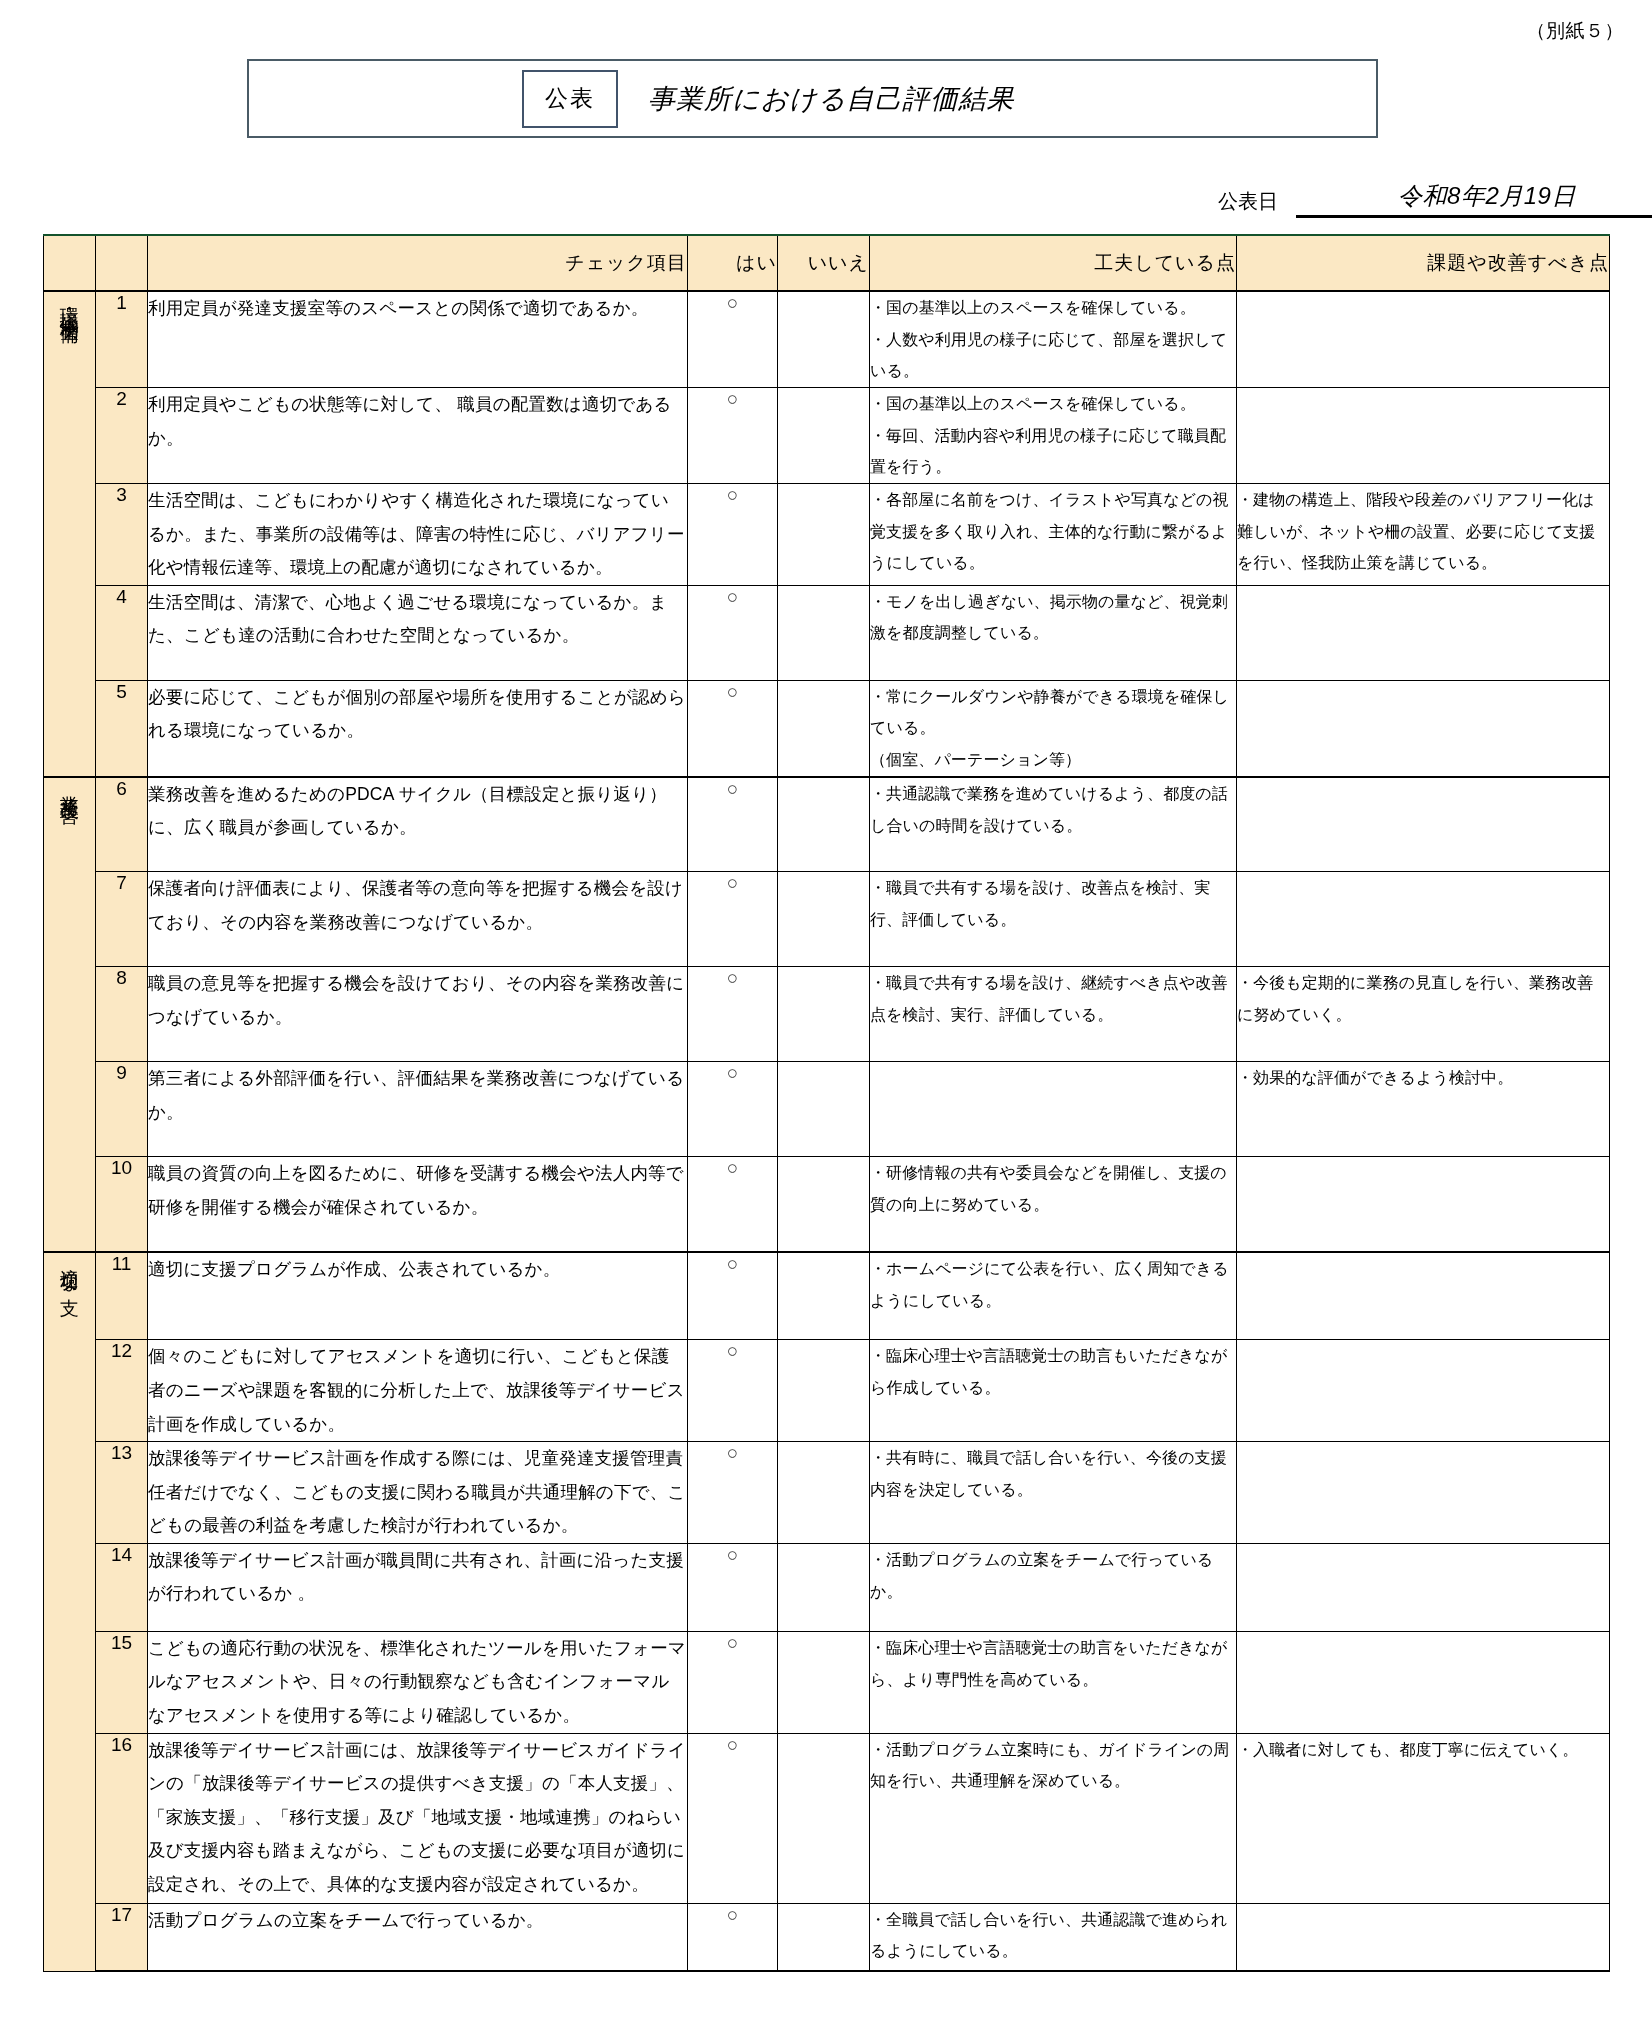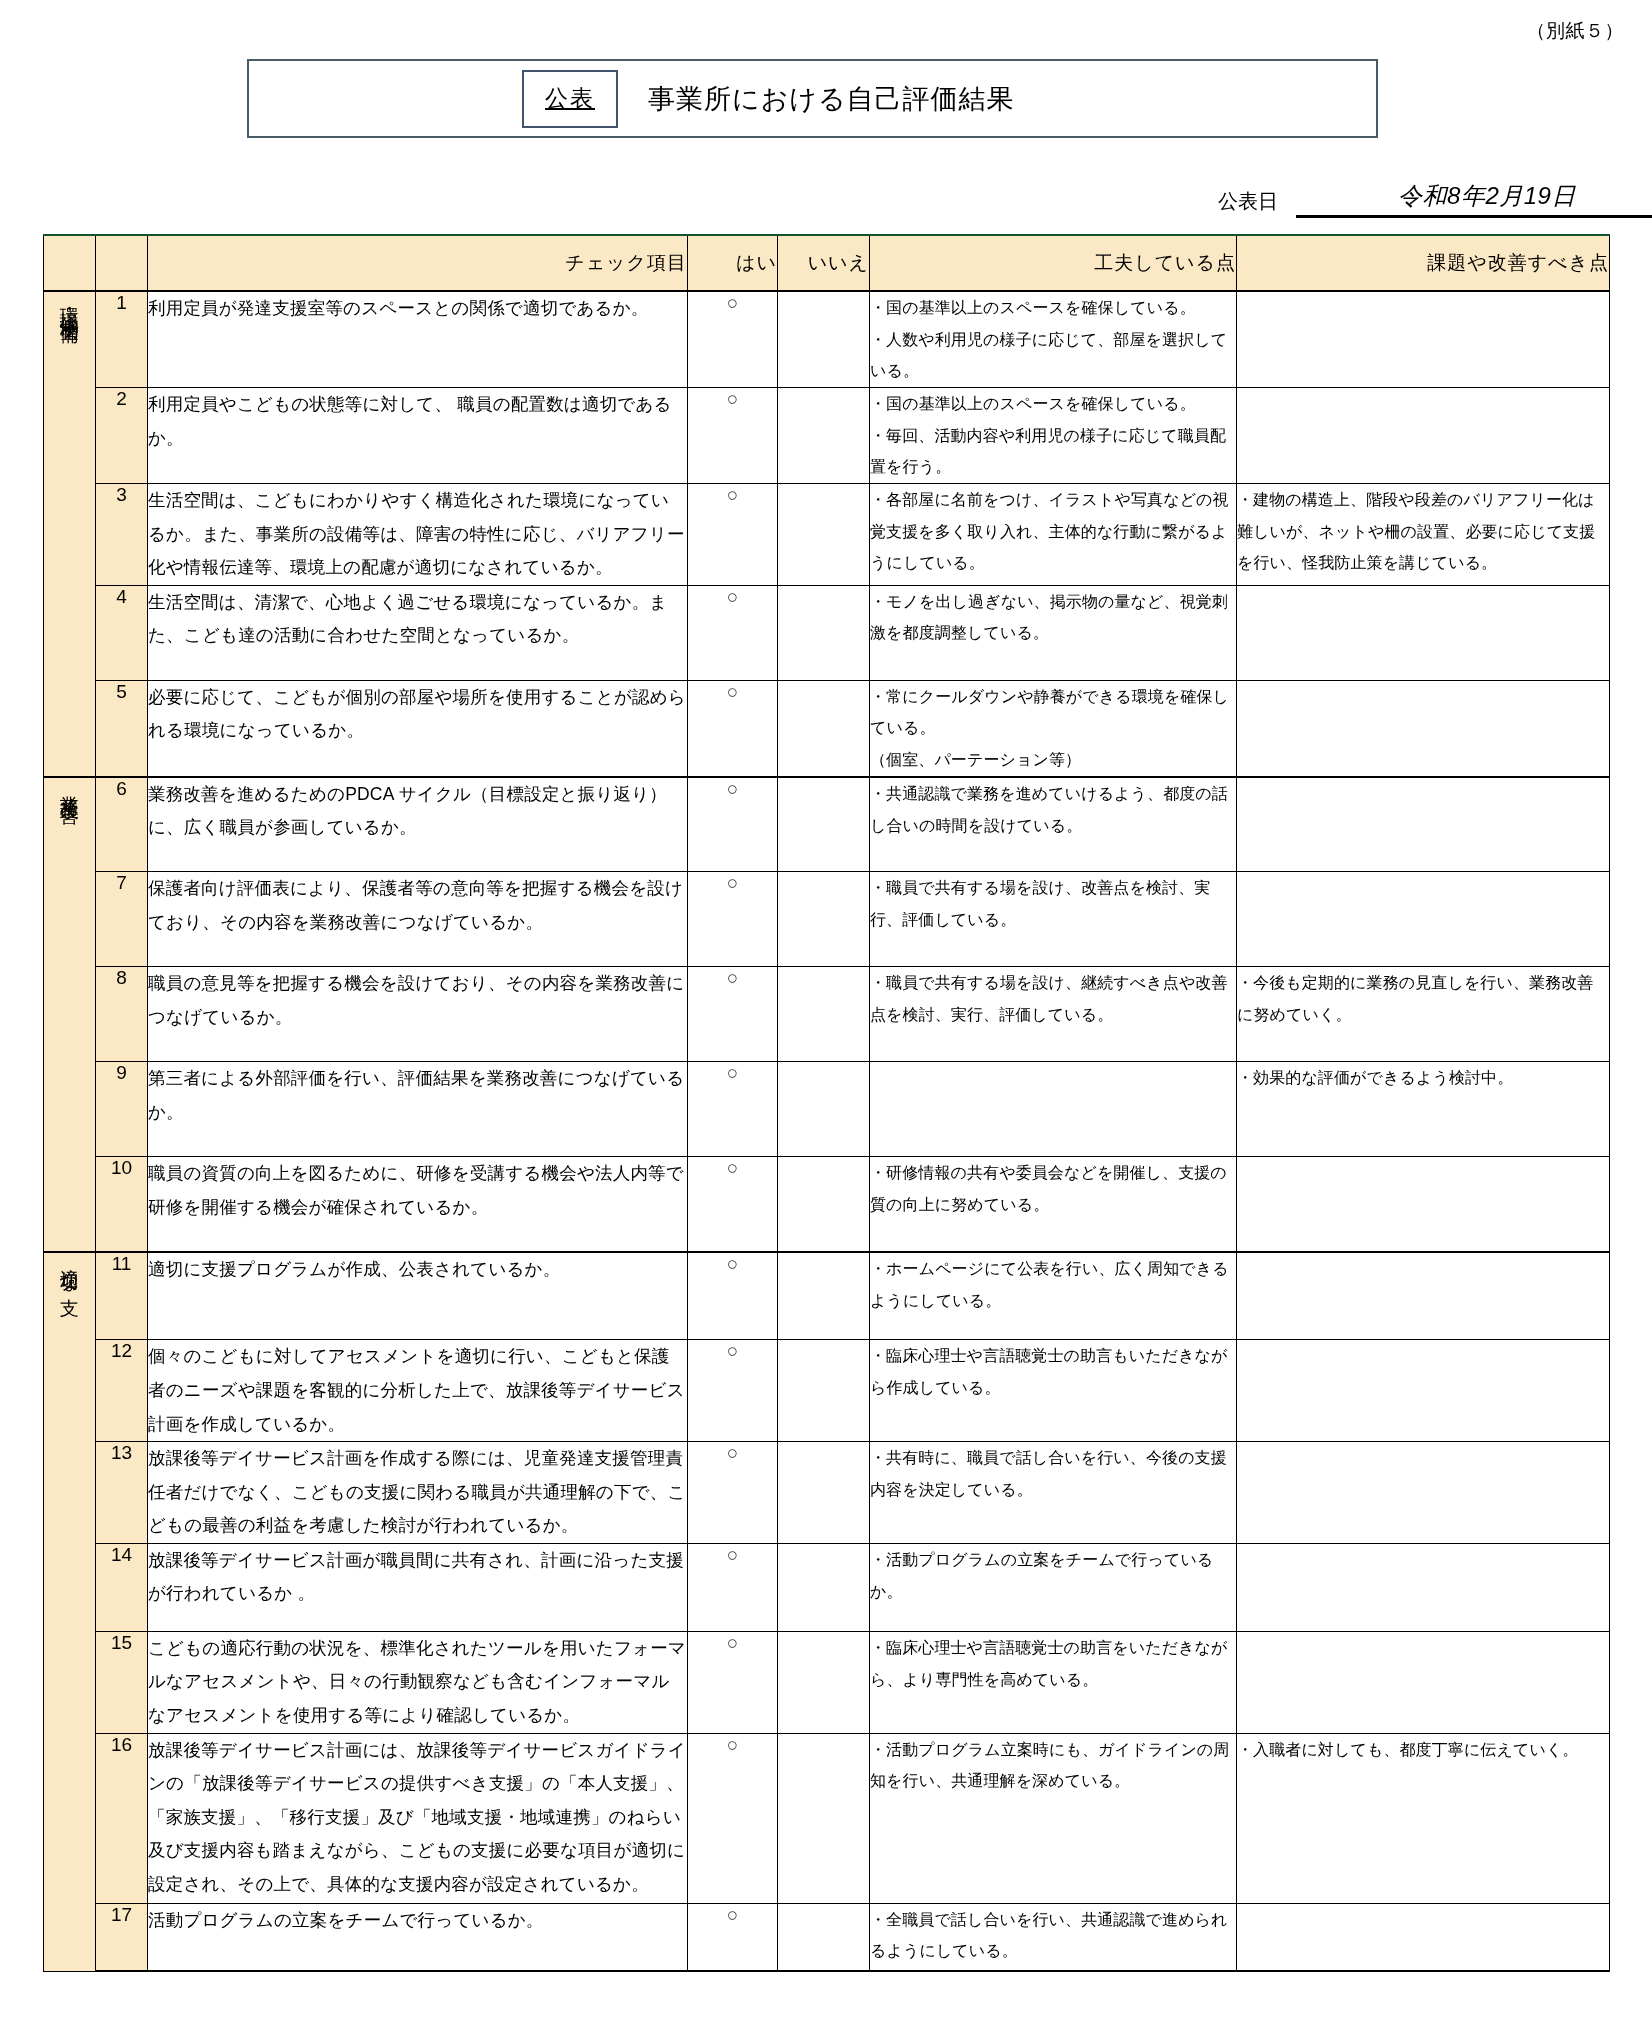--- a/index.html
+++ b/index.html
@@ -47,26 +47,26 @@
   .title-badge {
     margin-left: 273px;
     width: 96px;
     height: 58px;
     border: 2px solid #41536b;
     display: flex;
     align-items: center;
     justify-content: center;
     font-size: 23px;
     letter-spacing: 2px;
-    text-decoration: underline;
   }
   .title-text {
     margin-left: 30px;
     font-size: 27px;
     letter-spacing: 1px;
+    font-style: italic;
   }
 
   
   .facility-box {
     position: absolute;
     left: 43px;
     top: 157px;
     width: 655px;
     height: 62px;
     display: flex;

